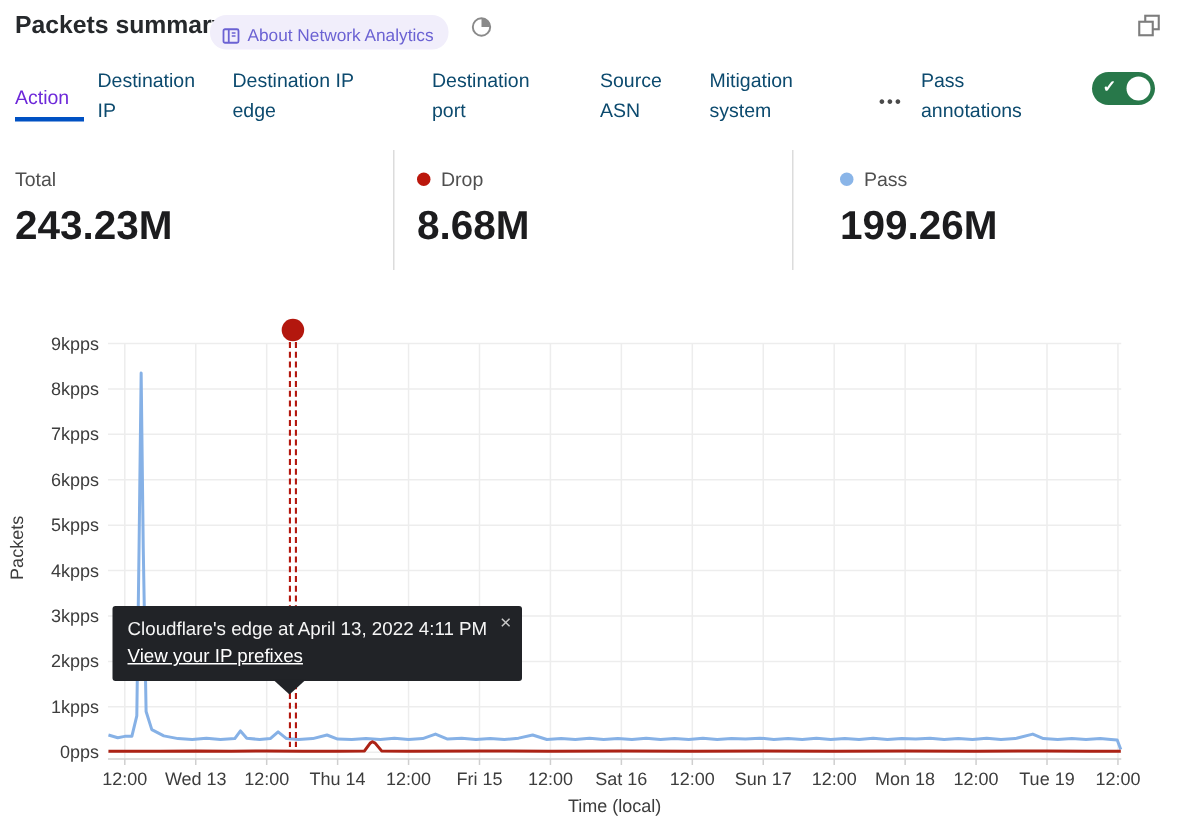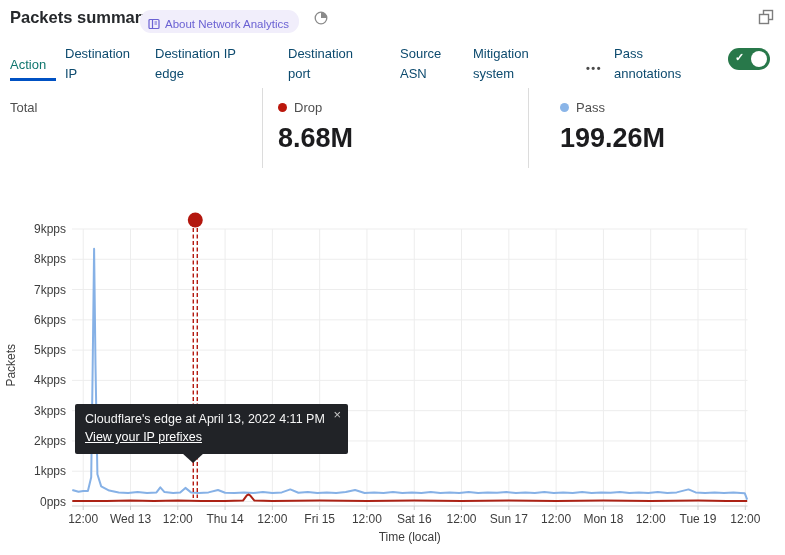--- a/index.html
+++ b/index.html
@@ -10,35 +10,35 @@
   .title{position:absolute;left:10px;top:8px;font-size:16.5px;font-weight:700;color:#26292c;}
   .badge{position:absolute;left:140px;top:10px;display:flex;align-items:center;gap:5px;
          background:#f1eefb;color:#6b62d3;font-size:11.5px;padding:8px 10px 3px 8px;border-radius:11px;cursor:pointer;}
   .hist-icon{position:absolute;left:313px;top:10px;width:16px;height:16px;cursor:pointer;}
   .popout{position:absolute;right:10px;top:8px;width:18px;height:18px;cursor:pointer;}
 
   
   .tabs{position:absolute;left:0;top:44px;right:0;height:48px;display:flex;align-items:flex-start;padding-left:10px;}
   .tab{font-size:13px;color:#0c4a6e;line-height:20px;cursor:pointer;}
   .t1{width:46px;margin-right:9px;align-self:center;padding-bottom:3px;border-bottom:3px solid transparent;}
-  .t1.active{border-bottom-color:#0051c3;color:#0f766e;}
+  .t1.active{border-bottom-color:#0051c3;color:#6d28d9;}
   .t2{width:79px;margin-right:11px;}
   .t3{width:112px;margin-right:21px;}
   .t4{width:86px;margin-right:26px;}
   .t5{width:80px;margin-right:33px;}
   .t6{width:55px;margin-right:18px;}
   .more{align-self:center;width:18px;margin-right:10px;color:#4a4a4a;font-size:11px;letter-spacing:1.5px;font-weight:700;cursor:pointer;}
   .show-ann{width:88px;cursor:default;}
   .toggle{position:absolute;right:15px;top:4px;width:42px;height:22px;border-radius:11px;background:#b5b5b5;cursor:pointer;}
   .toggle.on{background:#28784a;}
   .toggle .knob{position:absolute;right:3px;top:3px;width:16px;height:16px;border-radius:50%;background:#fff;}
   .toggle .check{position:absolute;left:7px;top:3px;color:#fff;font-size:11px;font-weight:700;}
 
   
-  .stats{position:absolute;left:0;top:88px;right:0;height:80px;display:flex;}
+  .stats{position:absolute;left:0;top:100px;right:0;height:80px;display:flex;}
   .stat{box-sizing:border-box;padding:12px 0 0 15px;}
   .stat.s1{width:262px;padding-left:10px;}
   .stat.s2{width:266px;border-left:1px solid #dcdcdc;}
   .stat.s3{flex:1;border-left:1px solid #dcdcdc;padding-left:31px;}
   .stat-label{display:flex;align-items:center;gap:7px;font-size:13px;color:#4f4f4f;}
   .dot{width:9px;height:9px;border-radius:50%;display:none;}
   .dot.show{display:block;}
   .stat-value{margin-top:8px;font-size:27px;font-weight:600;color:#1c1c1e;}
 
   
@@ -93,20 +93,21 @@
       <span class="check">✓</span>
       <span class="knob"></span>
     </div>
   </div>
 
   <div class="stats">
     <div class="stat s1">
       <div class="stat-label">
         <span>Total</span>
         </div>
+      <div class="stat-value">243.23M</div>
     </div>
     <div class="stat s2">
       <div class="stat-label">
           <span class="dot show" style="background: rgb(187, 23, 12);"></span>
         <span>Drop</span>
         </div>
       <div class="stat-value">8.68M</div>
     </div>
     <div class="stat s3">
       <div class="stat-label">

